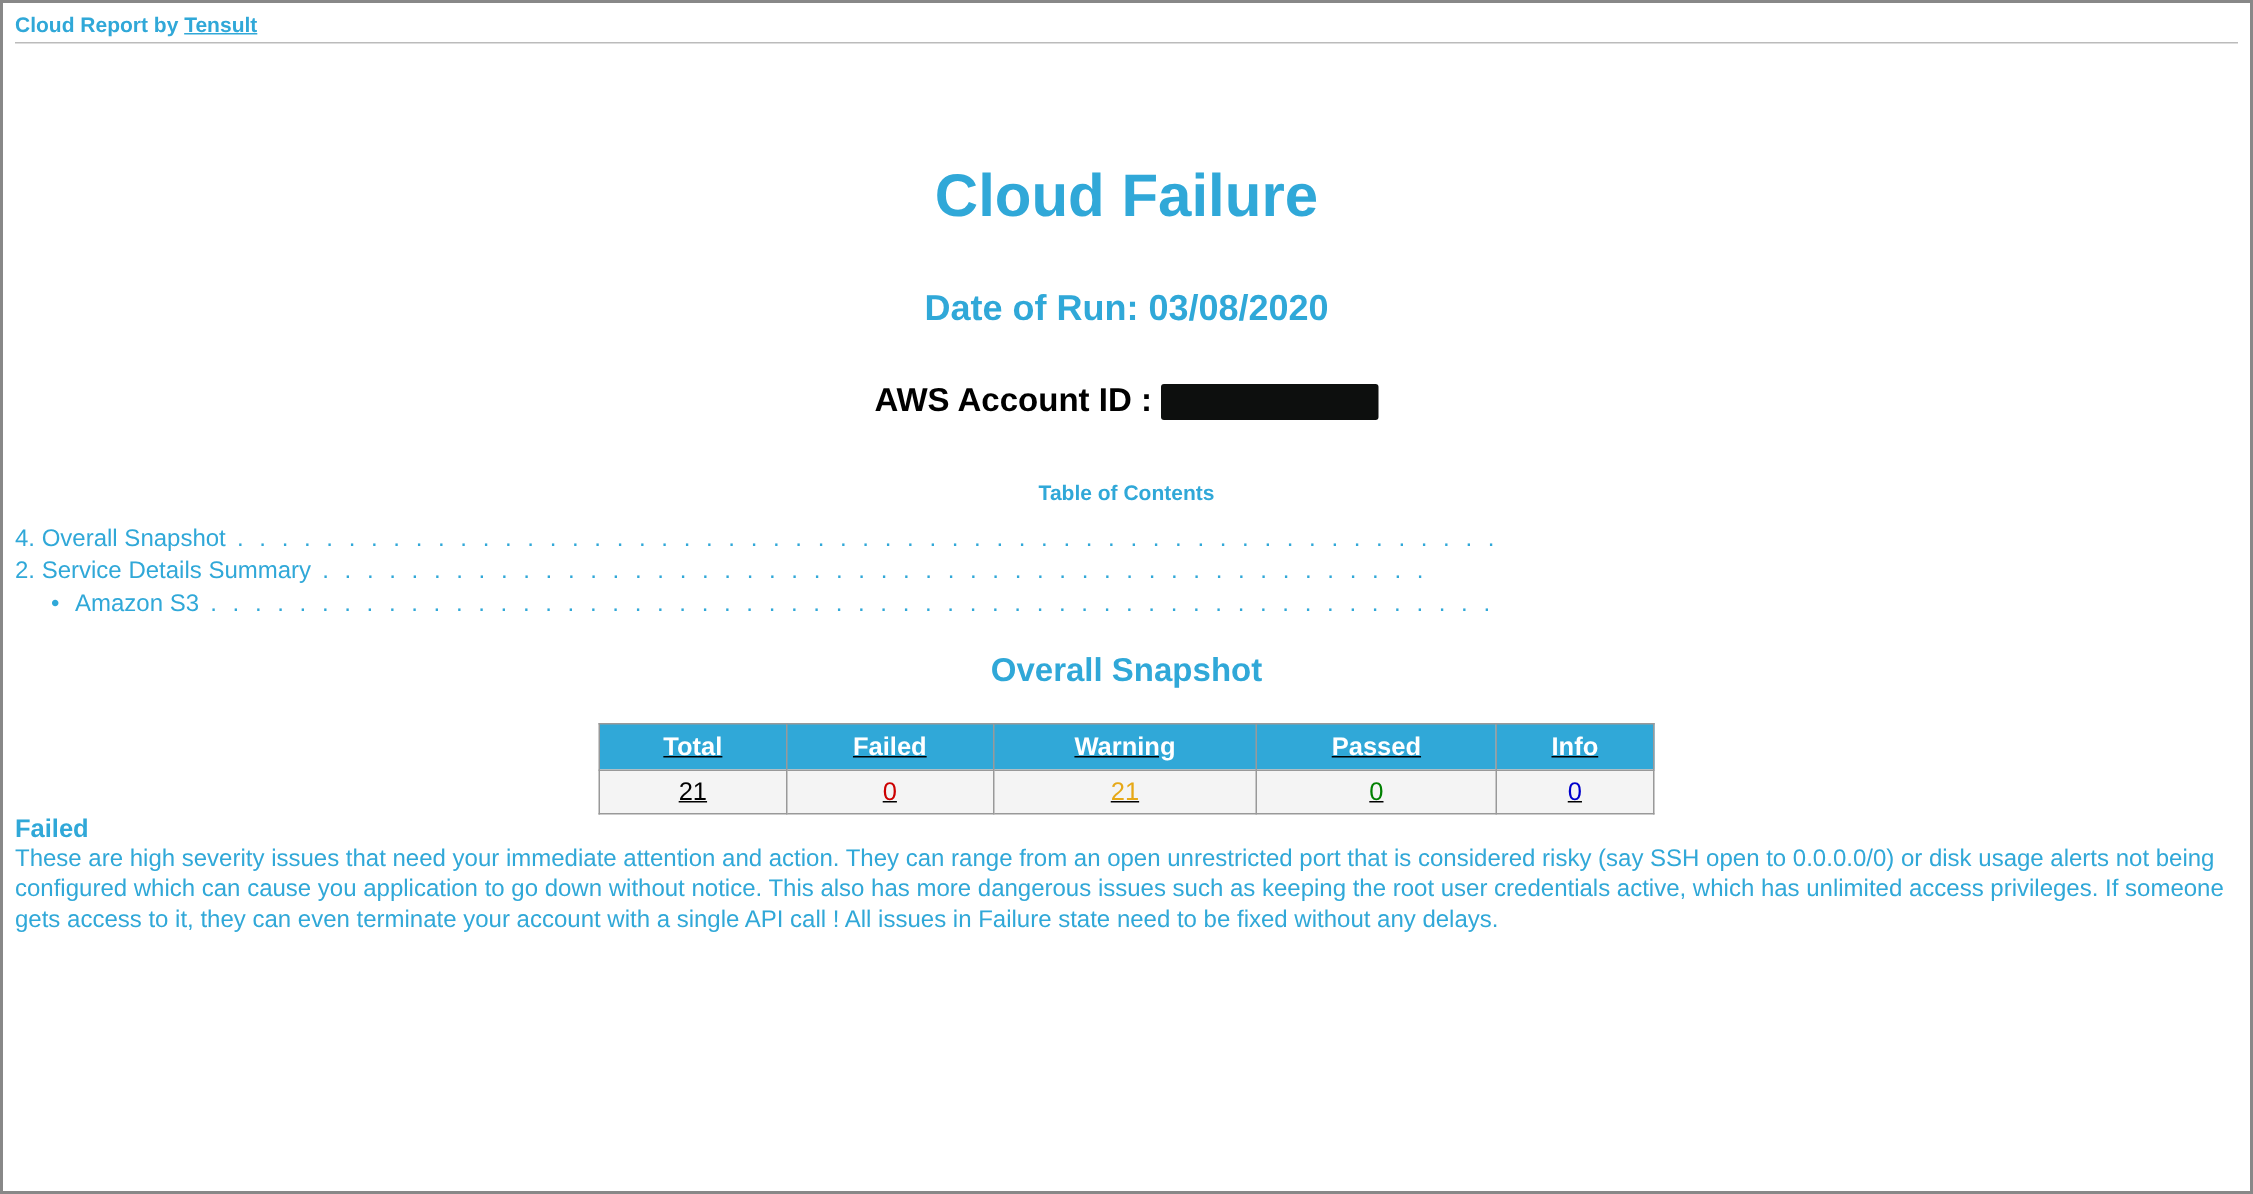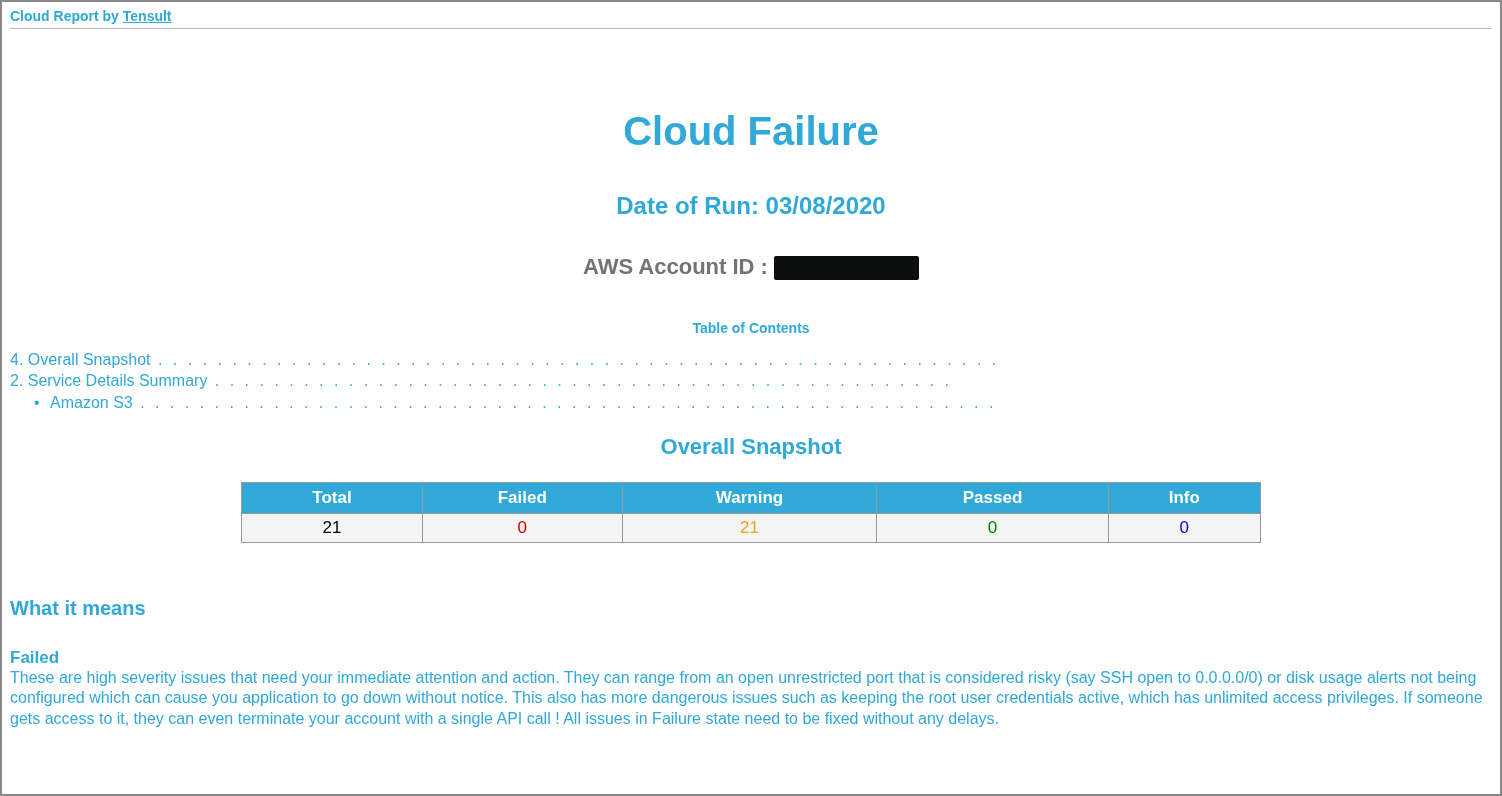--- a/index.html
+++ b/index.html
@@ -45,21 +45,21 @@
       text-align: center;
       font-size: 24px;
       font-weight: bold;
       margin-bottom: 34px;
     }
     .account-line {
       text-align: center;
       margin-bottom: 38px;
     }
     .account-label {
-      color: #737373;
+      color: #000000;
       font-size: 22px;
       font-weight: bold;
     }
     .redacted {
       display: inline-block;
       background: #0d0f0e;
       width: 145px;
       height: 24px;
       vertical-align: middle;
       border-radius: 2px;
@@ -99,21 +99,22 @@
       color: #30a8d8;
       text-align: center;
       font-size: 22px;
       font-weight: bold;
       margin-top: 18px;
       margin-bottom: 22px;
     }
     .snapshot-table {
       margin: 0 auto;
       border-collapse: collapse;
-      width: 1020px;
+      width: 704px;
+      text-decoration: underline;
     }
     .snapshot-table th {
       background: #30a8d8;
       color: #fff;
       font-size: 17px;
       font-weight: bold;
       padding: 5px 8px;
       border: 1px solid #999;
     }
     .snapshot-table td {
@@ -195,17 +196,16 @@
       <tr>
         <td class="val-total">21</td>
         <td class="val-failed">0</td>
         <td class="val-warning">21</td>
         <td class="val-passed">0</td>
         <td class="val-info">0</td>
       </tr>
     </tbody>
   </table>
 
-  <div class="what-it-means">What it means</div>
 
   <div class="failed-label">Failed</div>
   <div class="failed-desc">These are high severity issues that need your immediate attention and action. They can range from an open unrestricted port that is considered risky (say SSH open to 0.0.0.0/0) or disk usage alerts not being configured which can cause you application to go down without notice. This also has more dangerous issues such as keeping the root user credentials active, which has unlimited access privileges. If someone gets access to it, they can even terminate your account with a single API call ! All issues in Failure state need to be fixed without any delays.</div>
 </div>
 
 </body></html>

